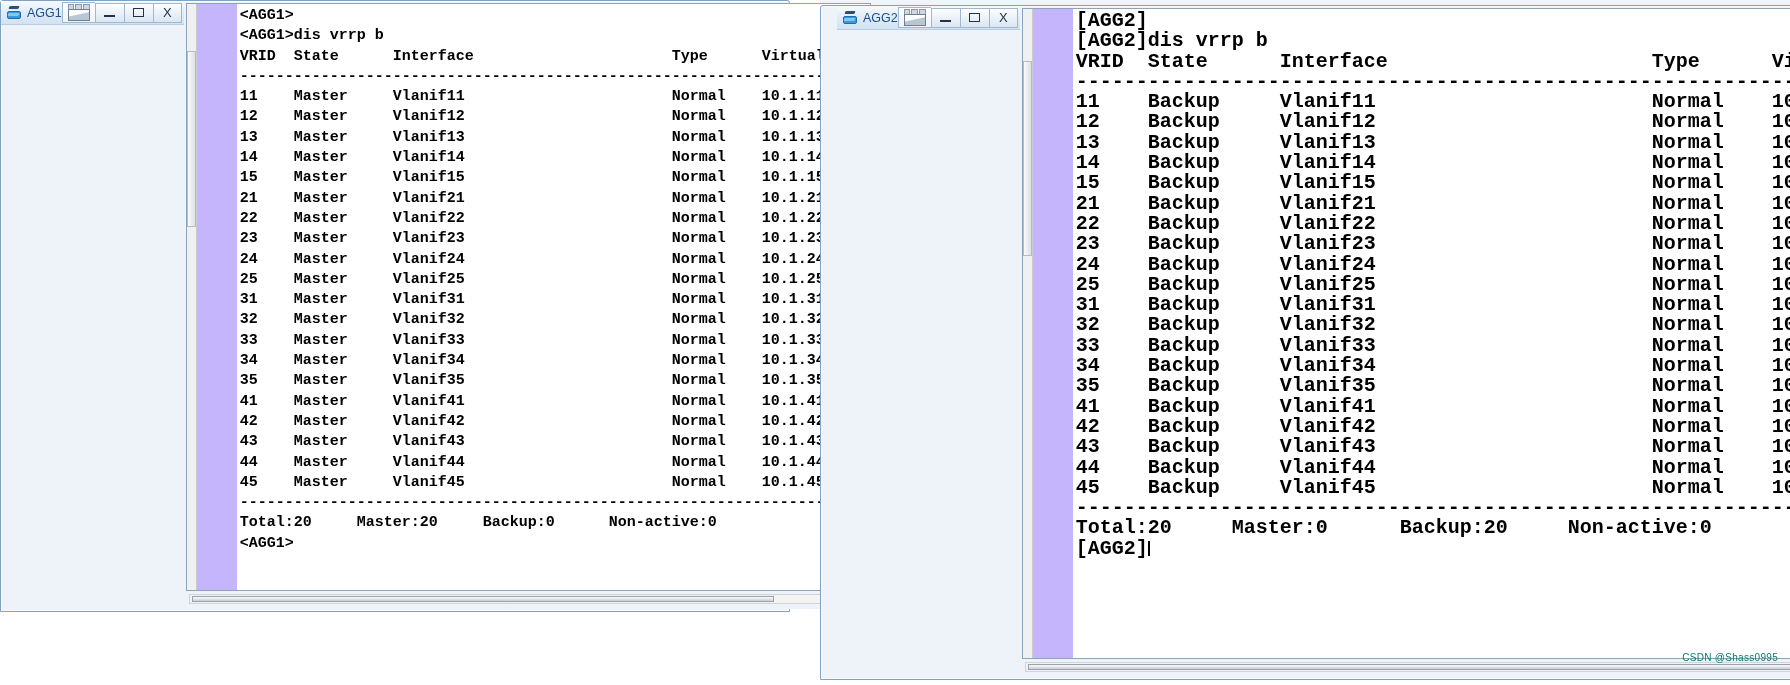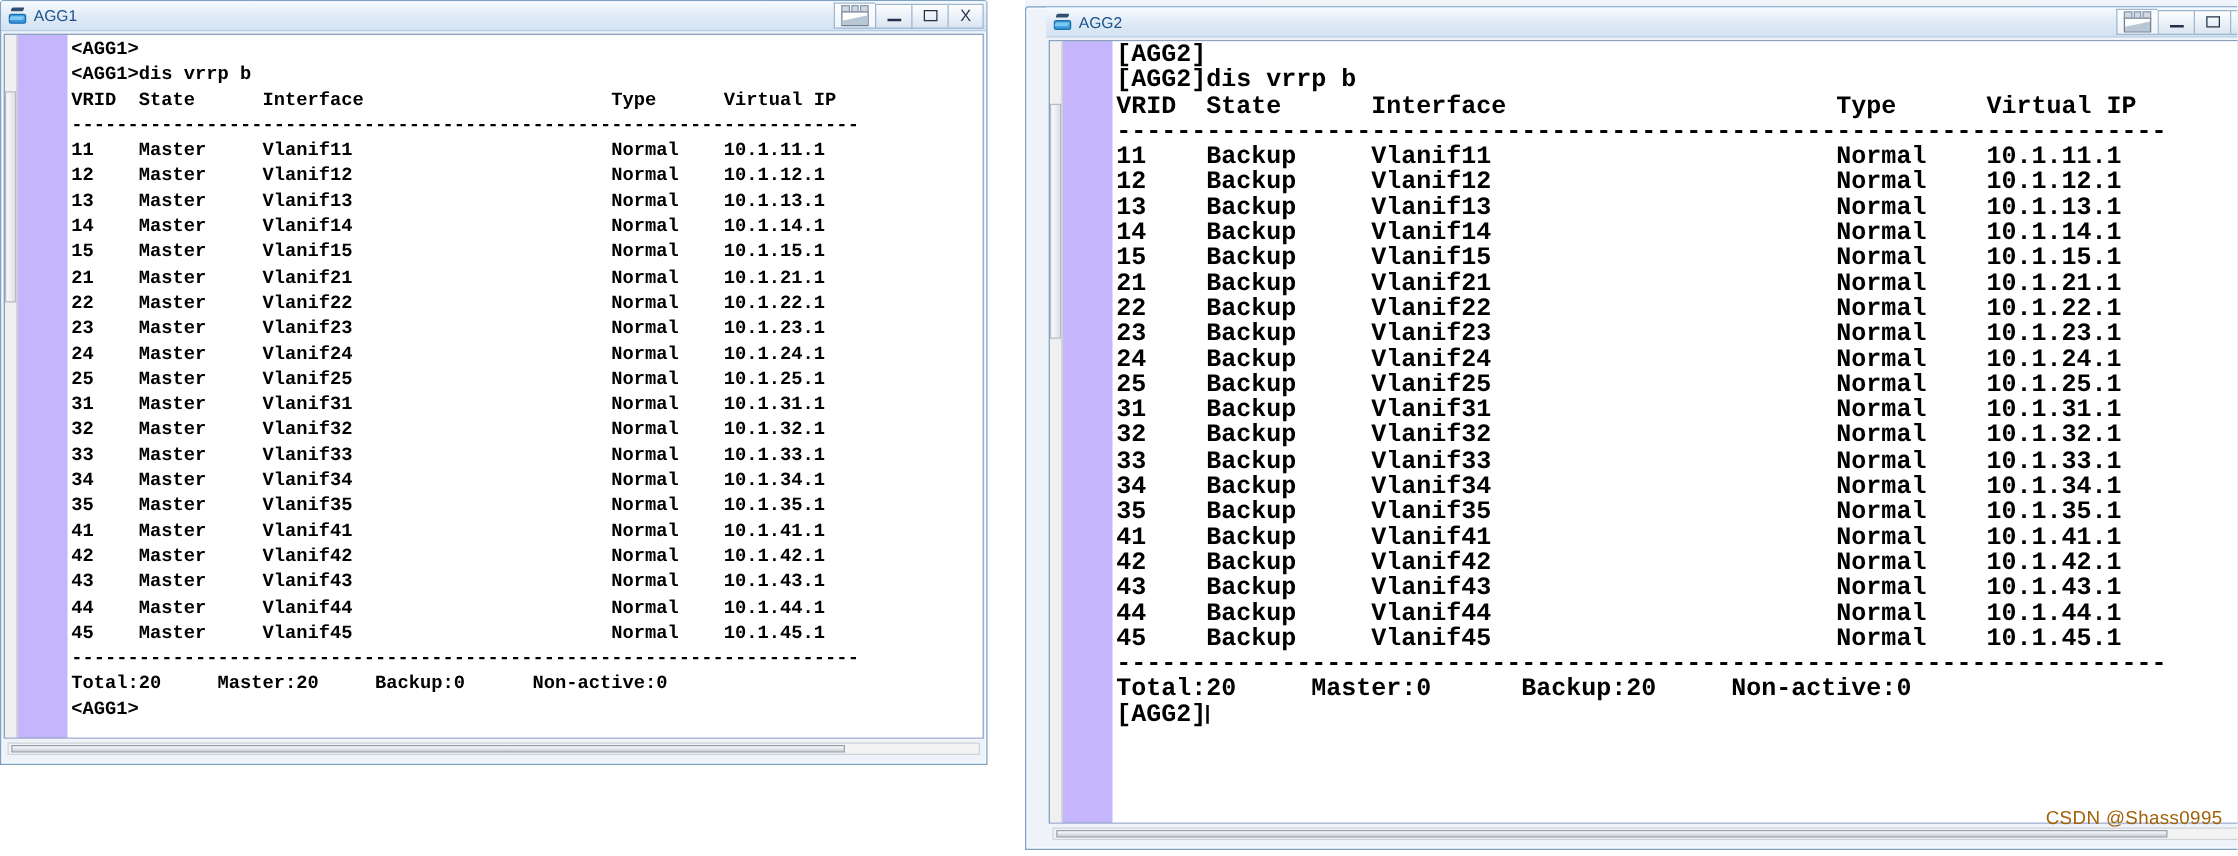--- a/index.html
+++ b/index.html
@@ -45,21 +45,21 @@
 
   
   .cli-window {
     position: absolute;
     background: #eef3f9;
     border: 1px solid #7fa2c4;
     border-radius: 3px 3px 0 0;
     box-sizing: border-box;
     box-shadow: 0 0 0 1px rgba(255,255,255,.7) inset;
     display: flex;
-    flex-direction: column;
+    flex-direction: row;
   }
   .win-left  { left: 0px;   top: 0px;  width: 790px;  height: 612px; }
   .win-right { left: 820px; top: 5px;  width: 996px;  height: 675px; padding-left: 16px; }
 
   .titlebar {
     height: 23px;
     min-height: 23px;
     background: linear-gradient(#f6fafe, #dfeaf6 55%, #d3e2f2);
     display: flex;
     align-items: center;
@@ -216,22 +216,22 @@
     border: 1px solid #9aa1aa;
     box-sizing: border-box;
   }
   .win-right .hscroll .thumb { width: 92%; }
 
   
   .watermark {
     position: absolute;
     right: 12px;
     bottom: 22px;
-    font-size: 15px;
-    color: #a16207;
+    font-size: 10px;
+    color: #0f766e;
     font-family: "Liberation Sans", sans-serif;
     letter-spacing: .3px;
     pointer-events: none;
   }
 
   
   .ensp-ico .disc {
     position: absolute;
     left: 1px; top: 6px;
     width: 14px; height: 8px;

